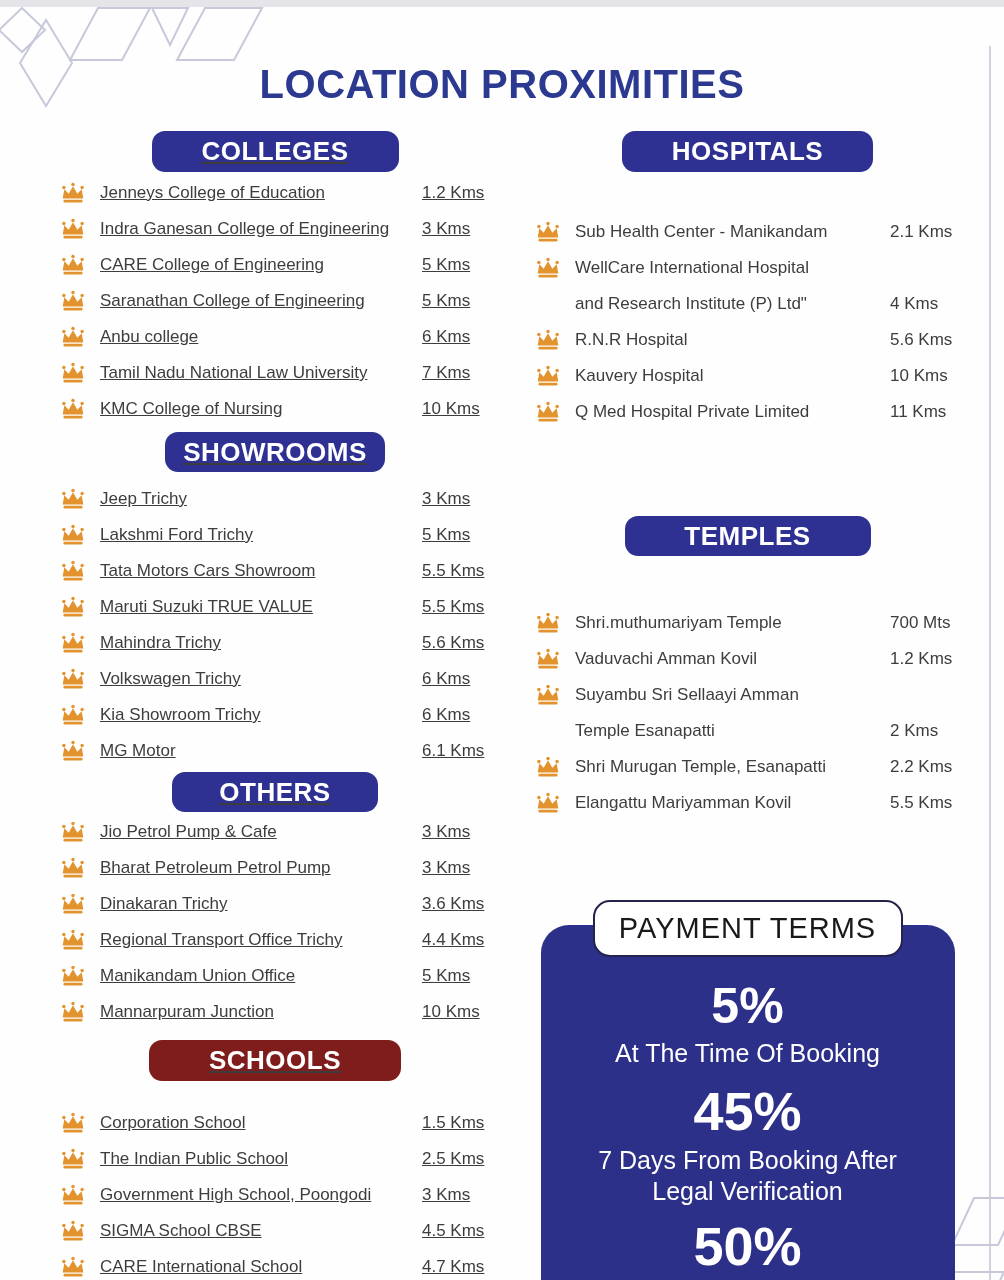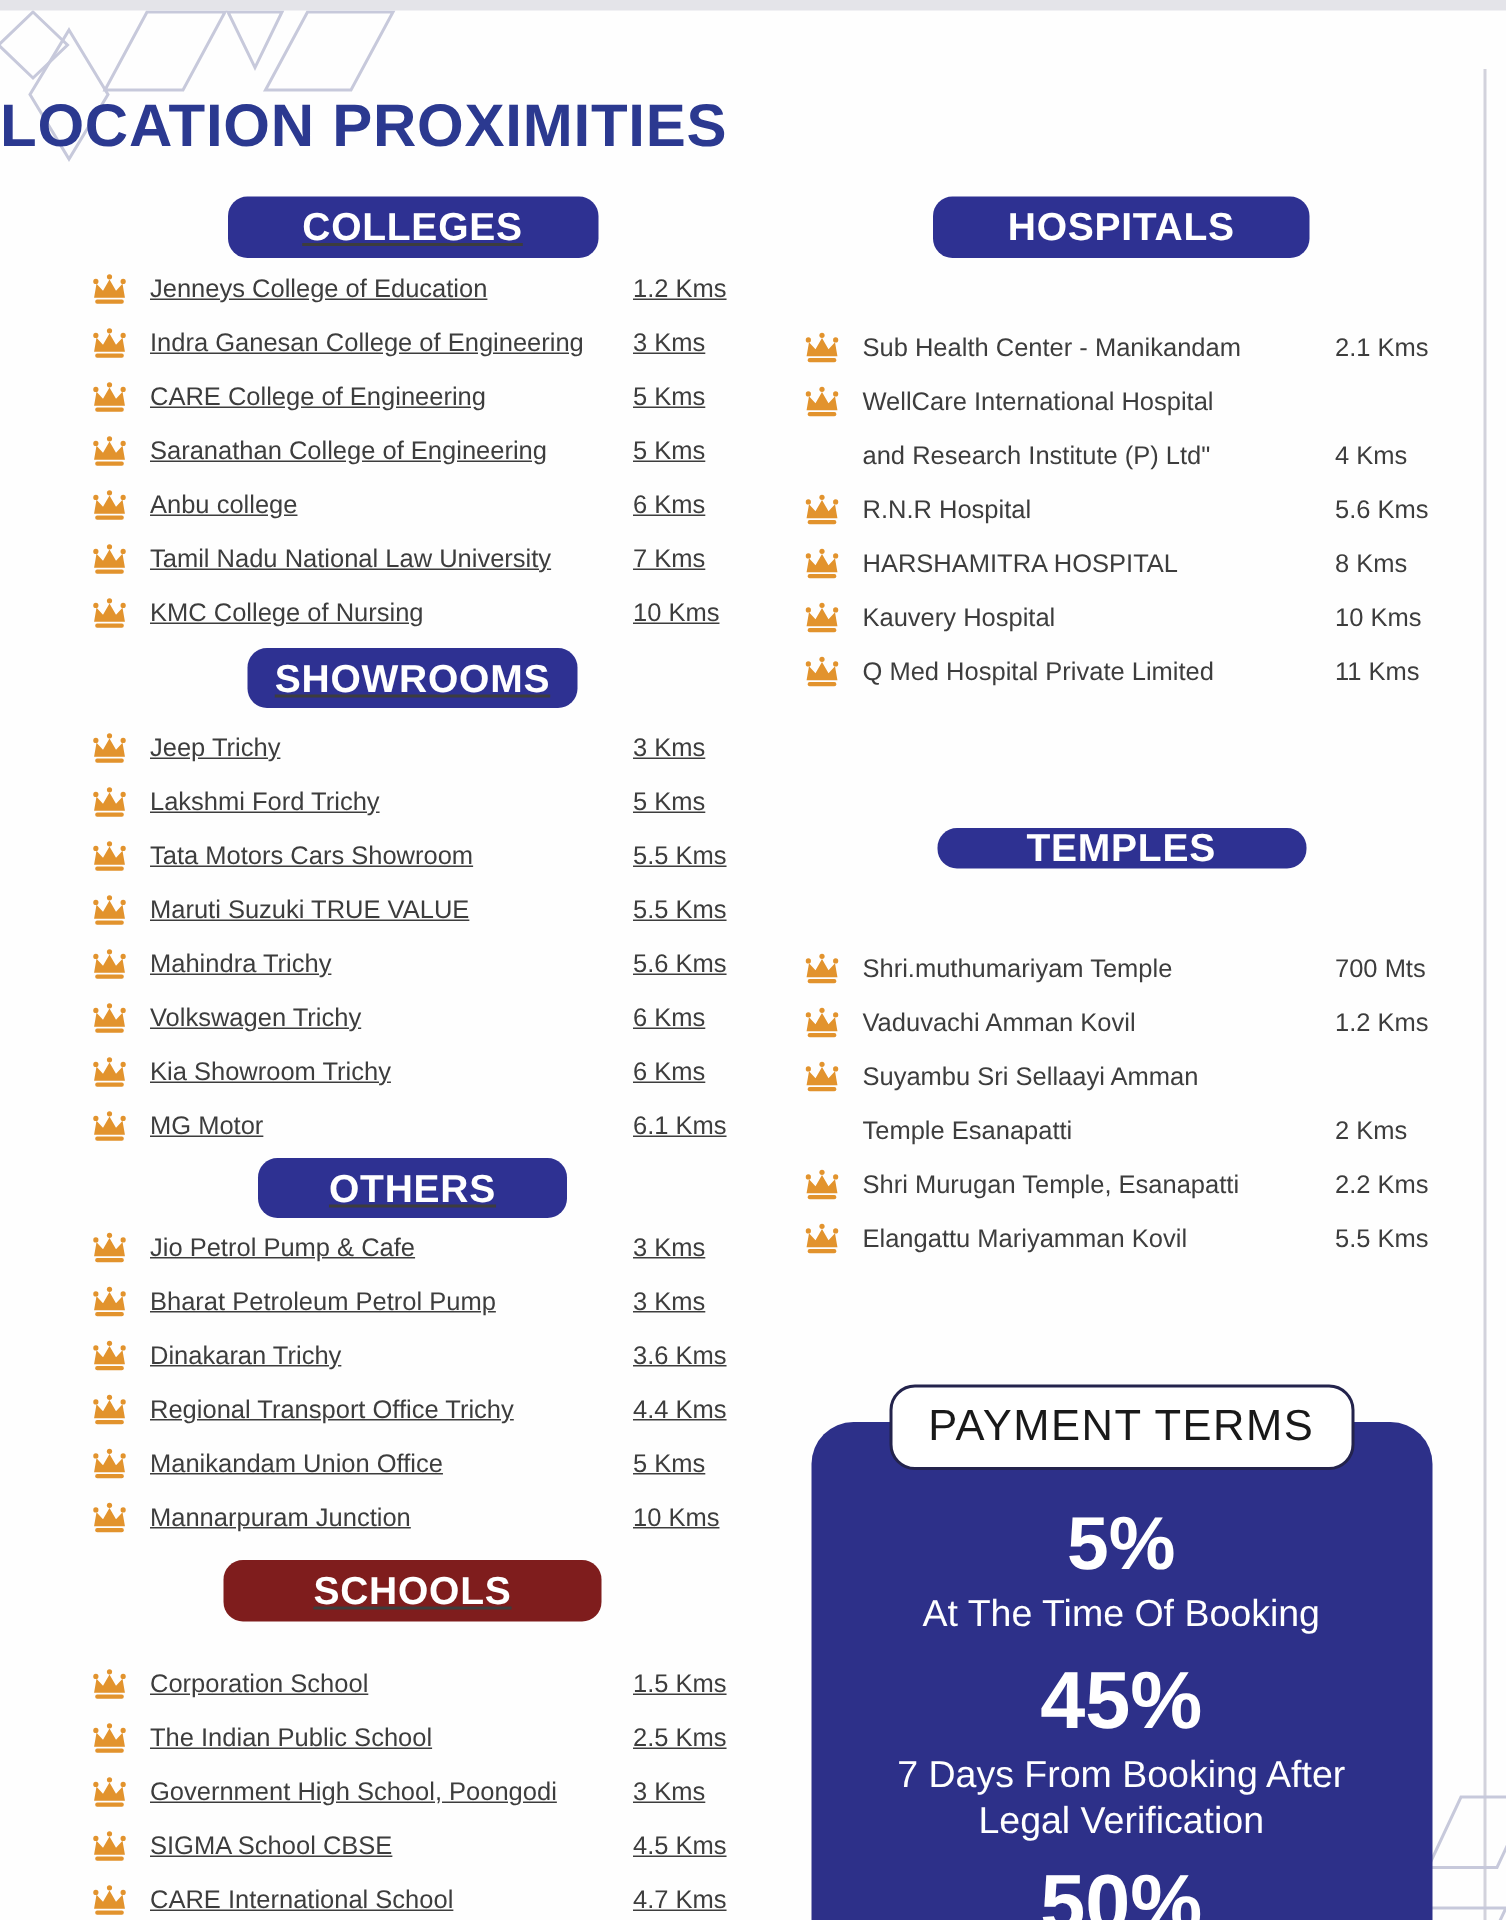--- a/index.html
+++ b/index.html
@@ -11,39 +11,39 @@
     color:#3d3d3d;
     overflow:hidden;
   }
   .top-strip { position:absolute; top:0; left:0; width:1004px; height:7px; background:#e4e4e9; }
   .right-line { position:absolute; top:46px; left:989px; width:2px; height:1234px; background:#d2d2dc; }
   .deco { position:absolute; pointer-events:none; }
   .deco polygon, .deco polyline { fill:none; stroke:#c7c9db; stroke-width:2; }
 
   .page-title {
     position:absolute; top:62px; left:0; width:1004px;
-    text-align:left; font-size:40px; font-weight:800;
+    text-align:center; font-size:40px; font-weight:800;
     color:#2B3990; letter-spacing:0.5px;
   }
 
   .col { position:absolute; top:120px; display:flex; flex-direction:column; }
   .col-left  { left:60px;  width:430px;text-decoration:underline; }
   .col-right { left:535px; width:425px;gap:32px; }
 
   .pill {
     color:#fff; background:#2E3192; border-radius:13px;
     height:41px; display:flex; align-items:center; justify-content:center;
     font-size:26px; font-weight:700; letter-spacing:0.5px;
   }
   .pill-colleges  { width:247px; margin:11px auto 3px; }
   .pill-showrooms { width:220px; margin:5px auto 9px; height:40px; }
   .pill-others    { width:206px; margin:3px auto 2px; height:40px; }
   .pill-schools   { width:252px; margin:10px auto 24px; background:#7f1d1d; }
   .pill-hospitals { width:251px; margin:11px auto 10px; }
-  .pill-temples   { width:246px; margin:54px auto 17px; height:27px; }
+  .pill-temples   { width:246px; margin:54px auto 17px; height:40px; }
 
   .list { display:flex; flex-direction:column; }
   .row { display:grid; align-items:start; }
   .col-left  .row { grid-template-columns:40px 1fr 68px; }
   .col-right .row { grid-template-columns:40px 1fr 70px; }
   .crown { margin-top:7px; display:block; width:26px; height:22px; }
   .nm { font-size:17px; line-height:36px; white-space:pre-line; }
   .dist { font-size:17px; line-height:36px; align-self:end; }
 
   .payment-wrap { position:relative; margin-top:47px; width:425px; }
@@ -450,31 +450,20 @@
           <path d="M2.5 15 L4 6.5 L8 10.7 L12 3.8 L16 10.7 L20 6.5 L21.5 15 Z" fill="#E2932D"></path>
           <rect x="3.2" y="16.2" width="17.6" height="2.6" rx="1.2" fill="#E2932D"></rect>
           <circle cx="3.6" cy="5" r="1.6" fill="#E2932D"></circle>
           <circle cx="12" cy="2.2" r="1.6" fill="#E2932D"></circle>
           <circle cx="20.4" cy="5" r="1.6" fill="#E2932D"></circle>
         </svg>
         <span class="nm">R.N.R Hospital</span>
         <span class="dist">5.6 Kms</span>
       </div>
 
-      <div class="row">
-        <svg class="crown" viewBox="0 0 24 20">
-          <path d="M2.5 15 L4 6.5 L8 10.7 L12 3.8 L16 10.7 L20 6.5 L21.5 15 Z" fill="#E2932D"></path>
-          <rect x="3.2" y="16.2" width="17.6" height="2.6" rx="1.2" fill="#E2932D"></rect>
-          <circle cx="3.6" cy="5" r="1.6" fill="#E2932D"></circle>
-          <circle cx="12" cy="2.2" r="1.6" fill="#E2932D"></circle>
-          <circle cx="20.4" cy="5" r="1.6" fill="#E2932D"></circle>
-        </svg>
-        <span class="nm">HARSHAMITRA HOSPITAL</span>
-        <span class="dist">8 Kms</span>
-      </div>
 
       <div class="row">
         <svg class="crown" viewBox="0 0 24 20">
           <path d="M2.5 15 L4 6.5 L8 10.7 L12 3.8 L16 10.7 L20 6.5 L21.5 15 Z" fill="#E2932D"></path>
           <rect x="3.2" y="16.2" width="17.6" height="2.6" rx="1.2" fill="#E2932D"></rect>
           <circle cx="3.6" cy="5" r="1.6" fill="#E2932D"></circle>
           <circle cx="12" cy="2.2" r="1.6" fill="#E2932D"></circle>
           <circle cx="20.4" cy="5" r="1.6" fill="#E2932D"></circle>
         </svg>
         <span class="nm">Kauvery Hospital</span>

